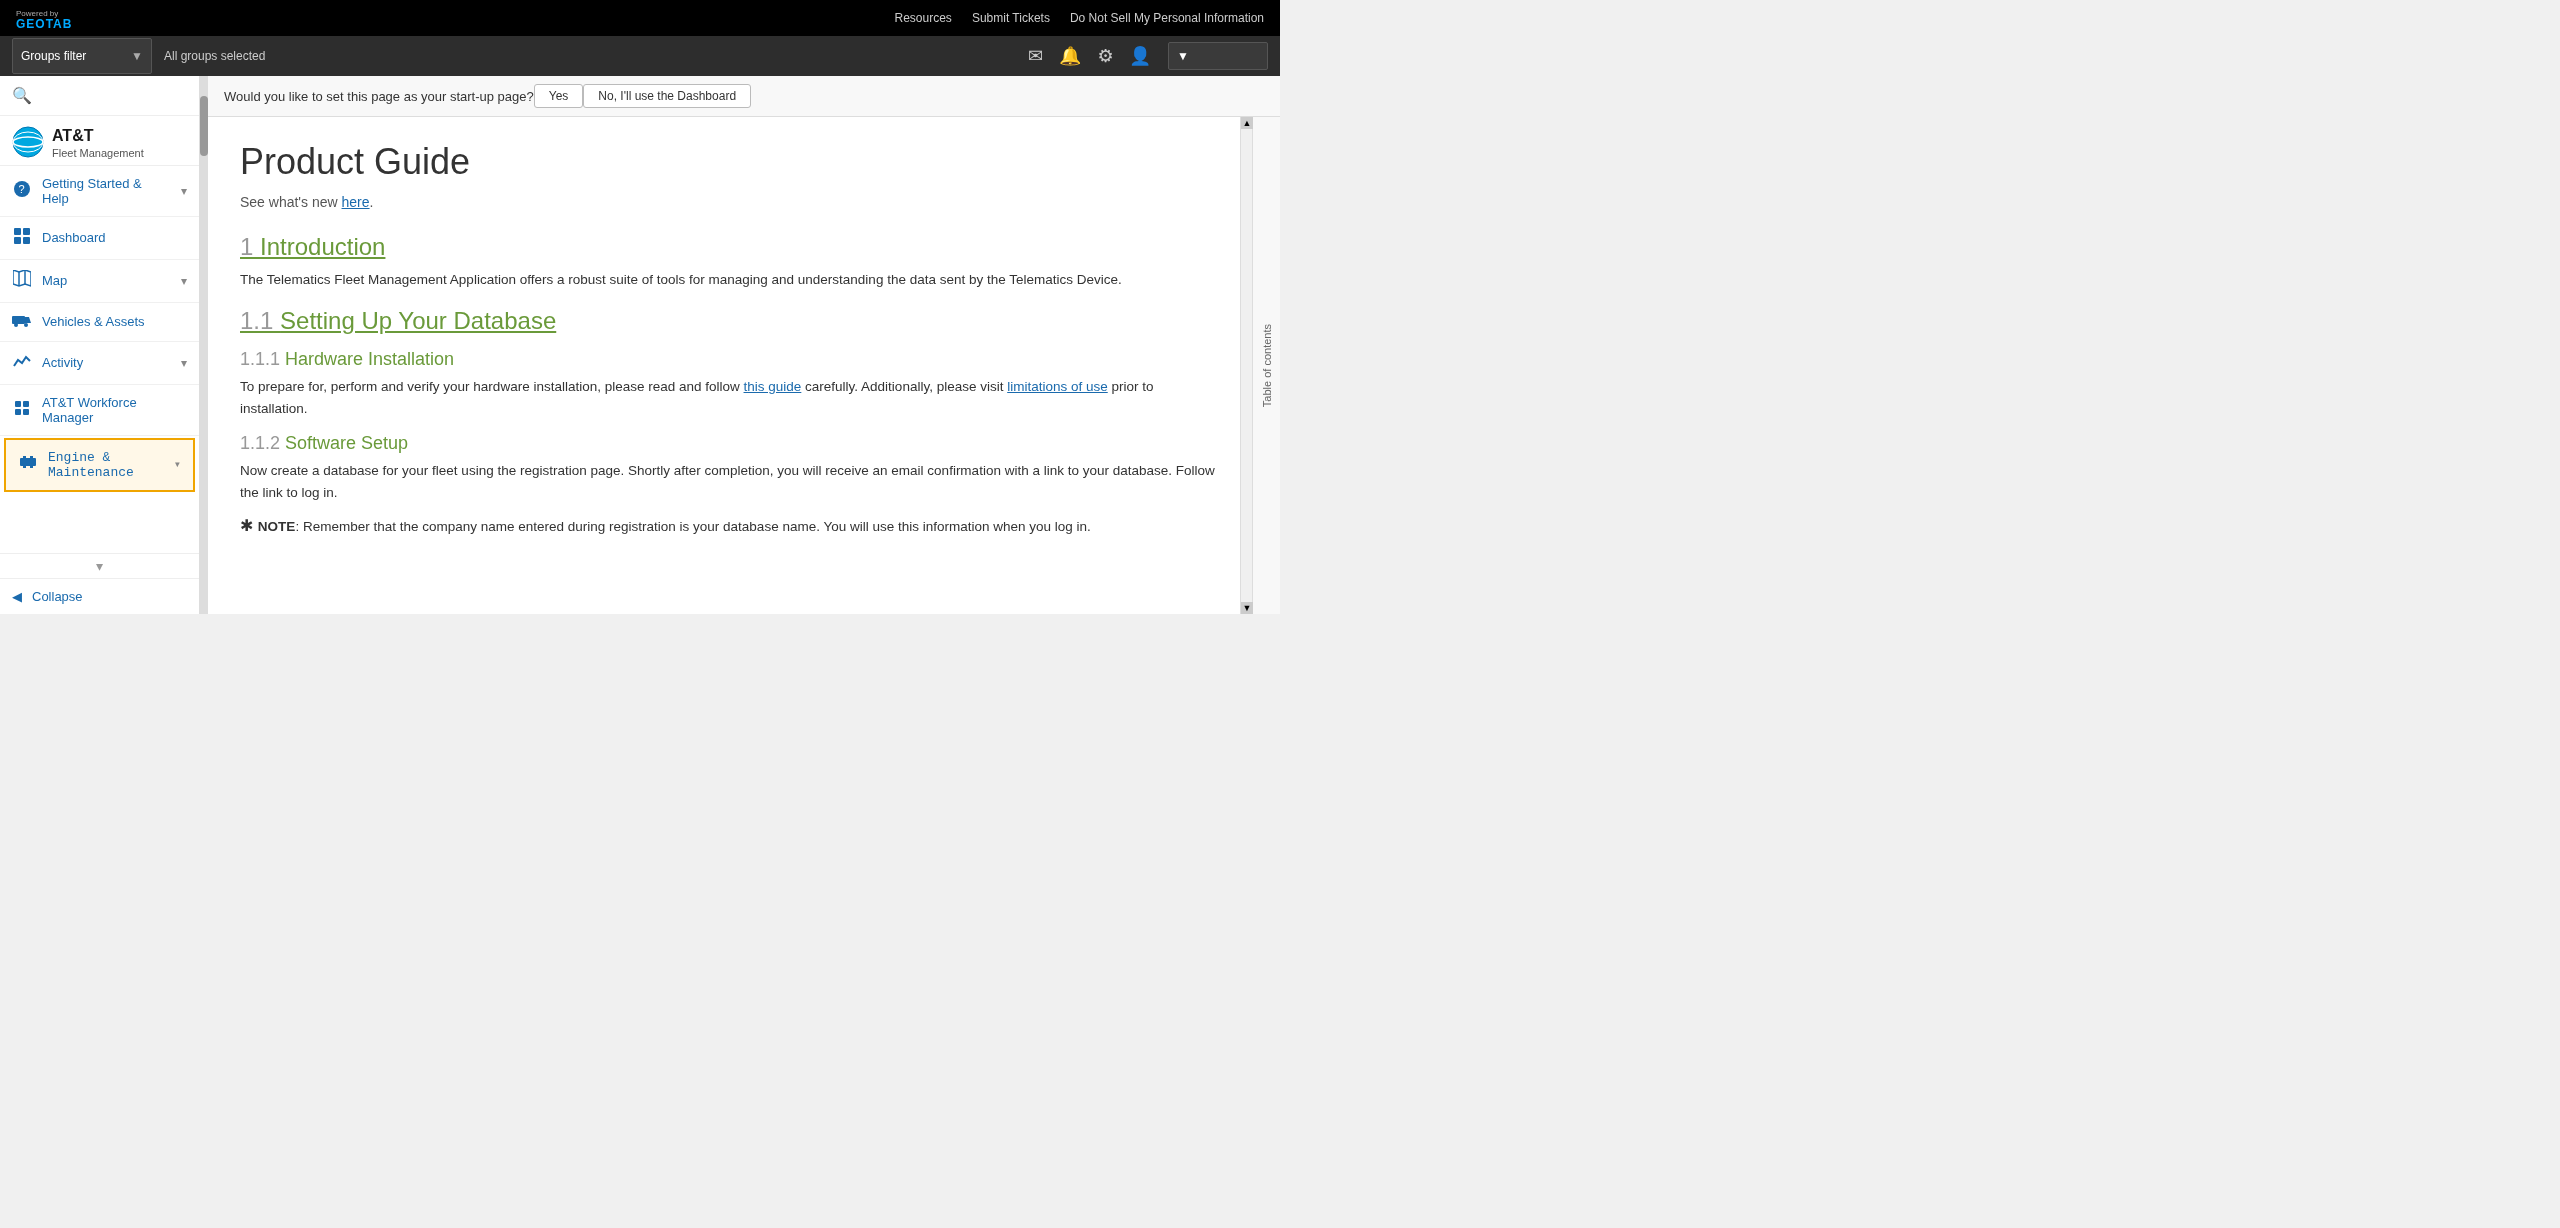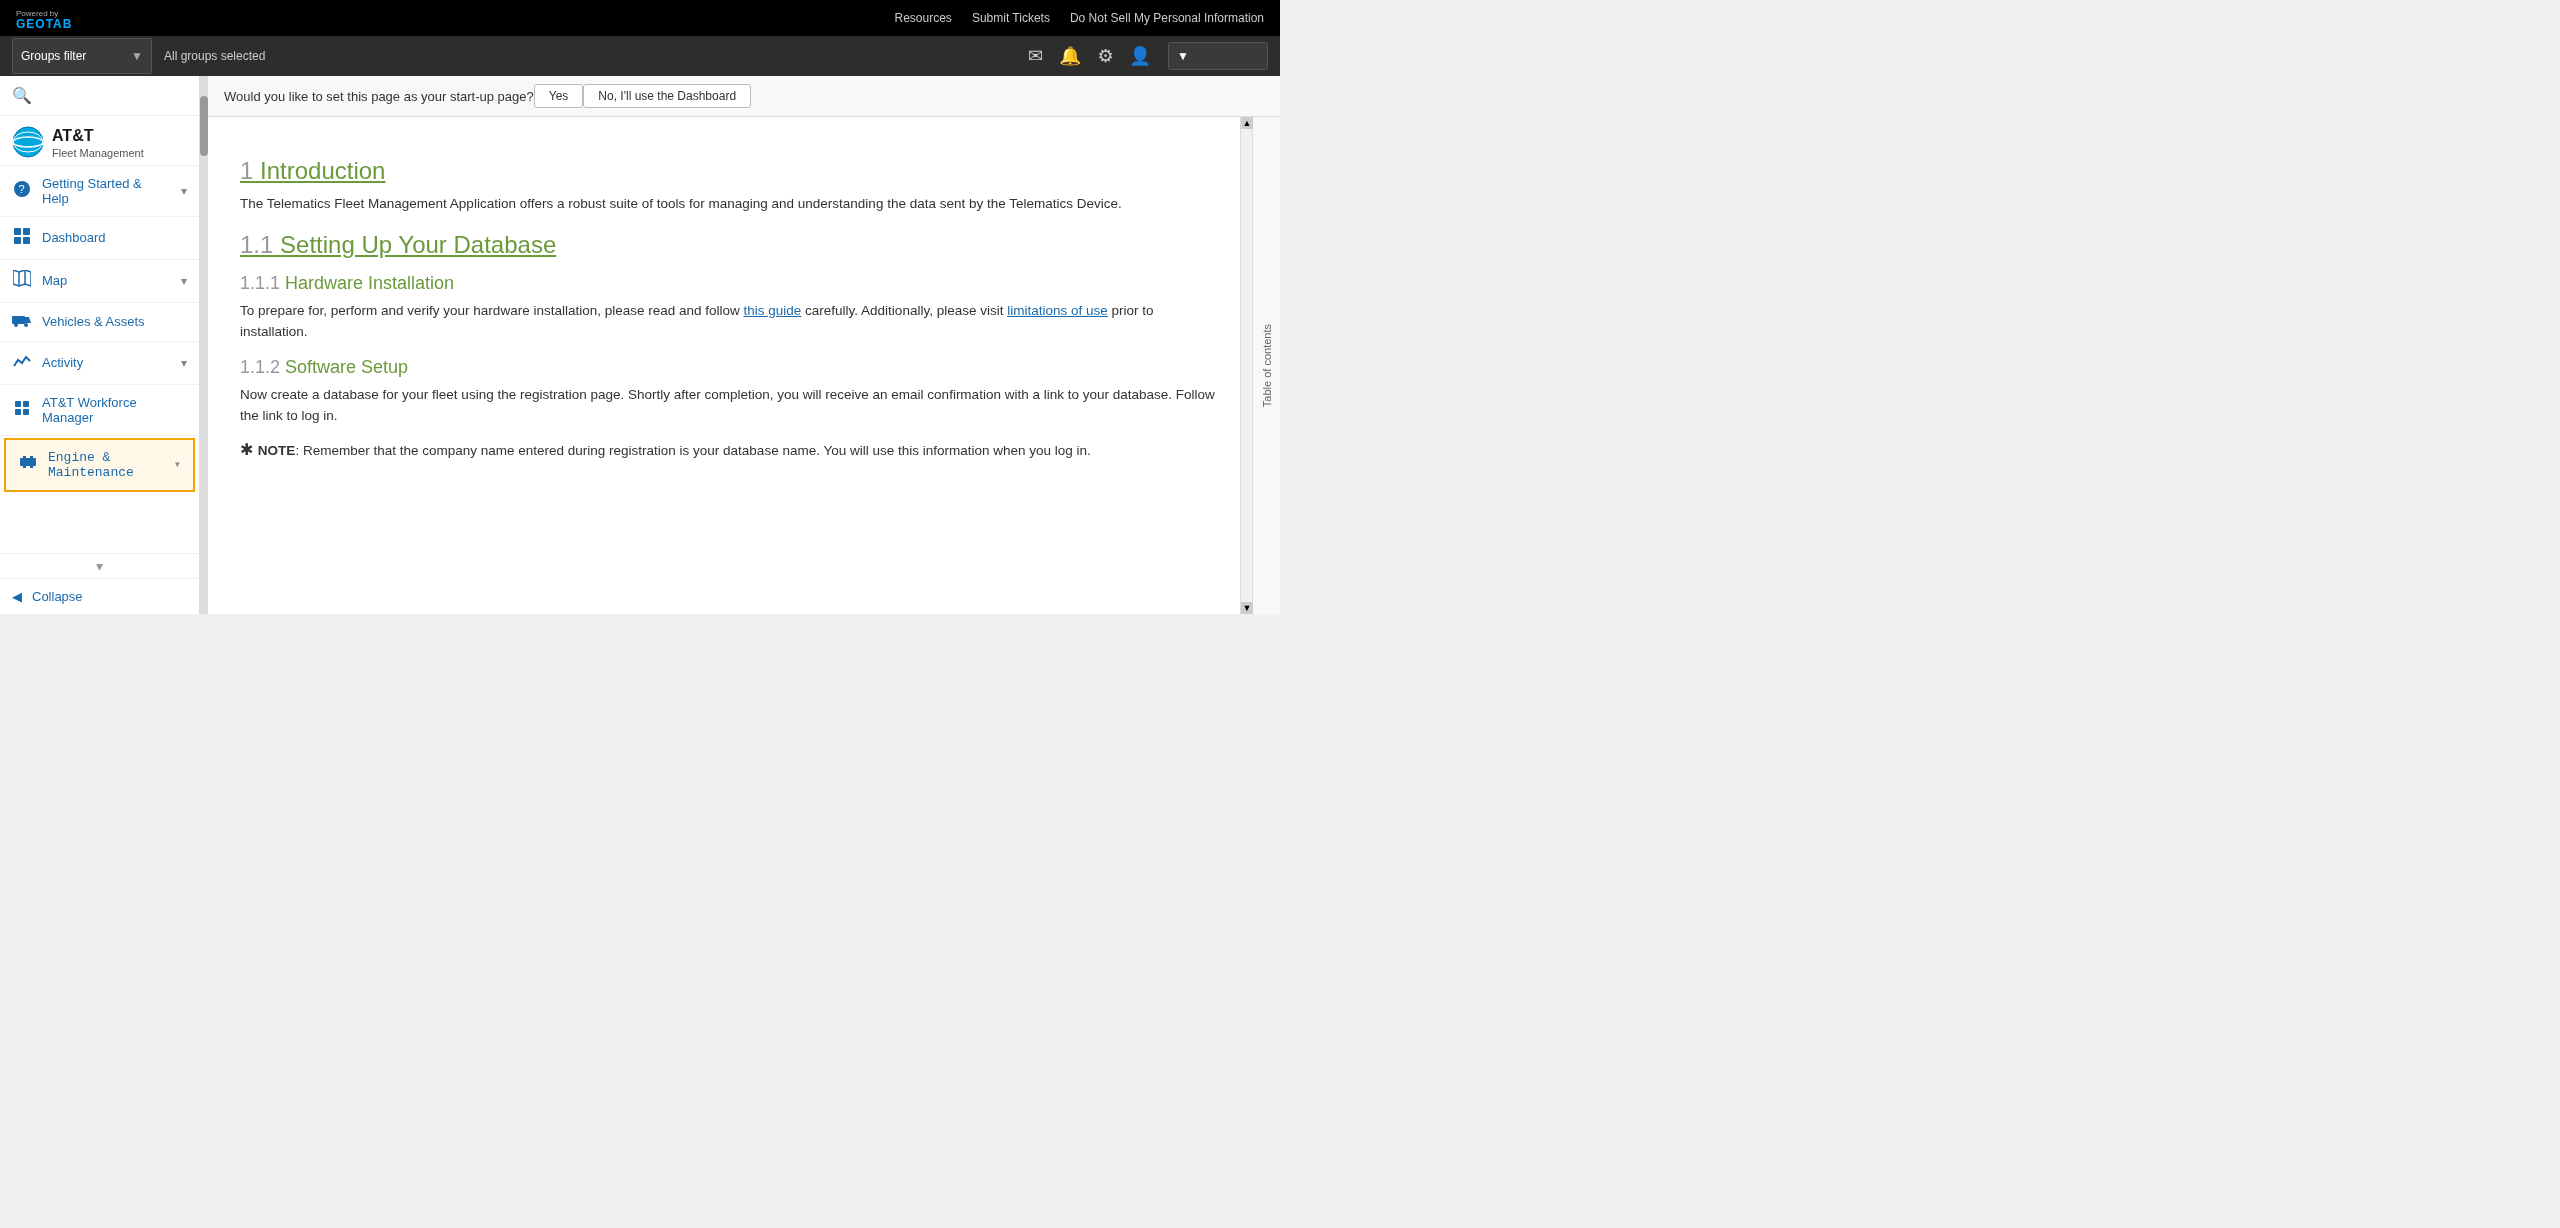--- a/index.html
+++ b/index.html
@@ -412,21 +412,25 @@
     <div class="content-scroll-wrapper">
 
       <div style="position:absolute; right:28px; top:0; width:12px; height:100%; background:#f0f0f0; border-left:1px solid #ddd; z-index:5;">
         <div style="position:absolute; top:0; left:0; width:12px; height:12px; background:#ccc; display:flex; align-items:center; justify-content:center; font-size:9px;">▲</div>
         <div style="position:absolute; bottom:0; left:0; width:12px; height:12px; background:#ccc; display:flex; align-items:center; justify-content:center; font-size:9px;">▼</div>
       </div>
 
       <div class="content-main">
         <div class="product-guide">
 
-
+          <h1>Product Guide</h1>
+
+          <p class="subtitle">
+            <span>See what's new </span><a href="#">here</a><span>.</span>
+          </p>
 
           <h2 class="section-title">
             <span class="section-number">1 </span><span>Introduction</span>
           </h2>
 
           <p>The Telematics Fleet Management Application offers a robust suite of tools for managing and understanding the data sent by the Telematics Device.</p>
 
           <h2 class="section-title">
             <span class="section-number">1.1 </span><span>Setting Up Your Database</span>
           </h2>

